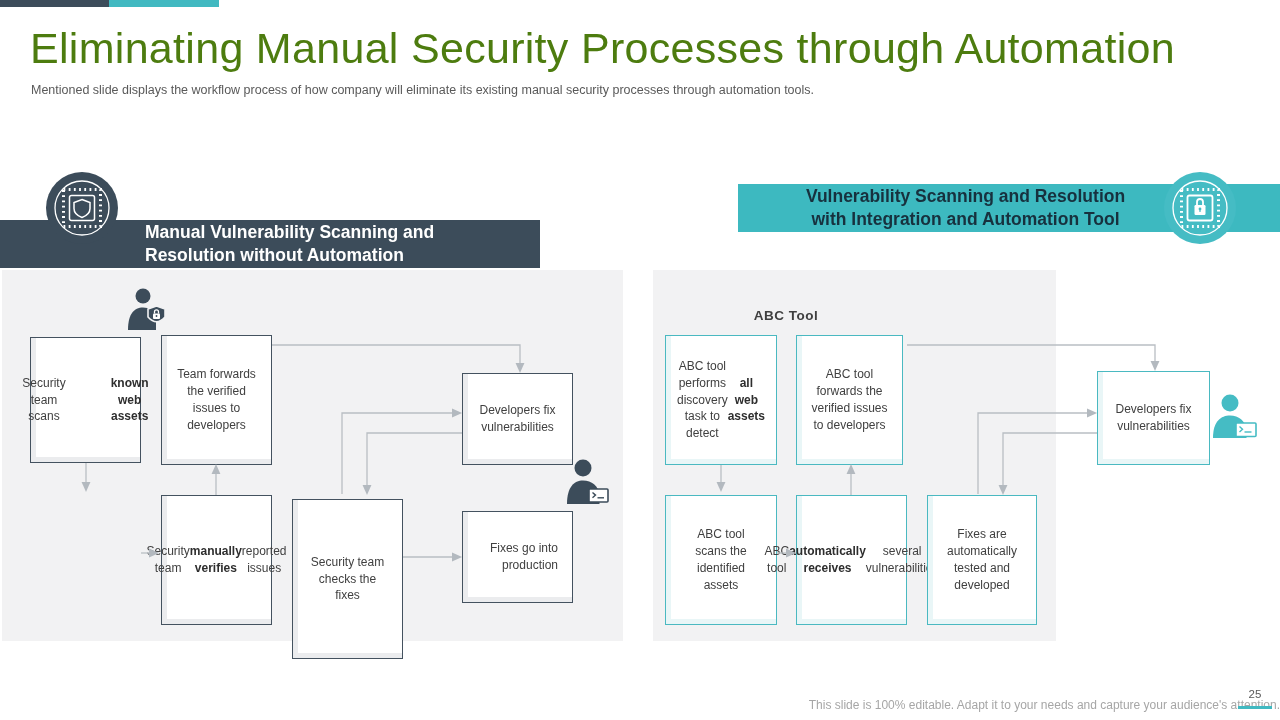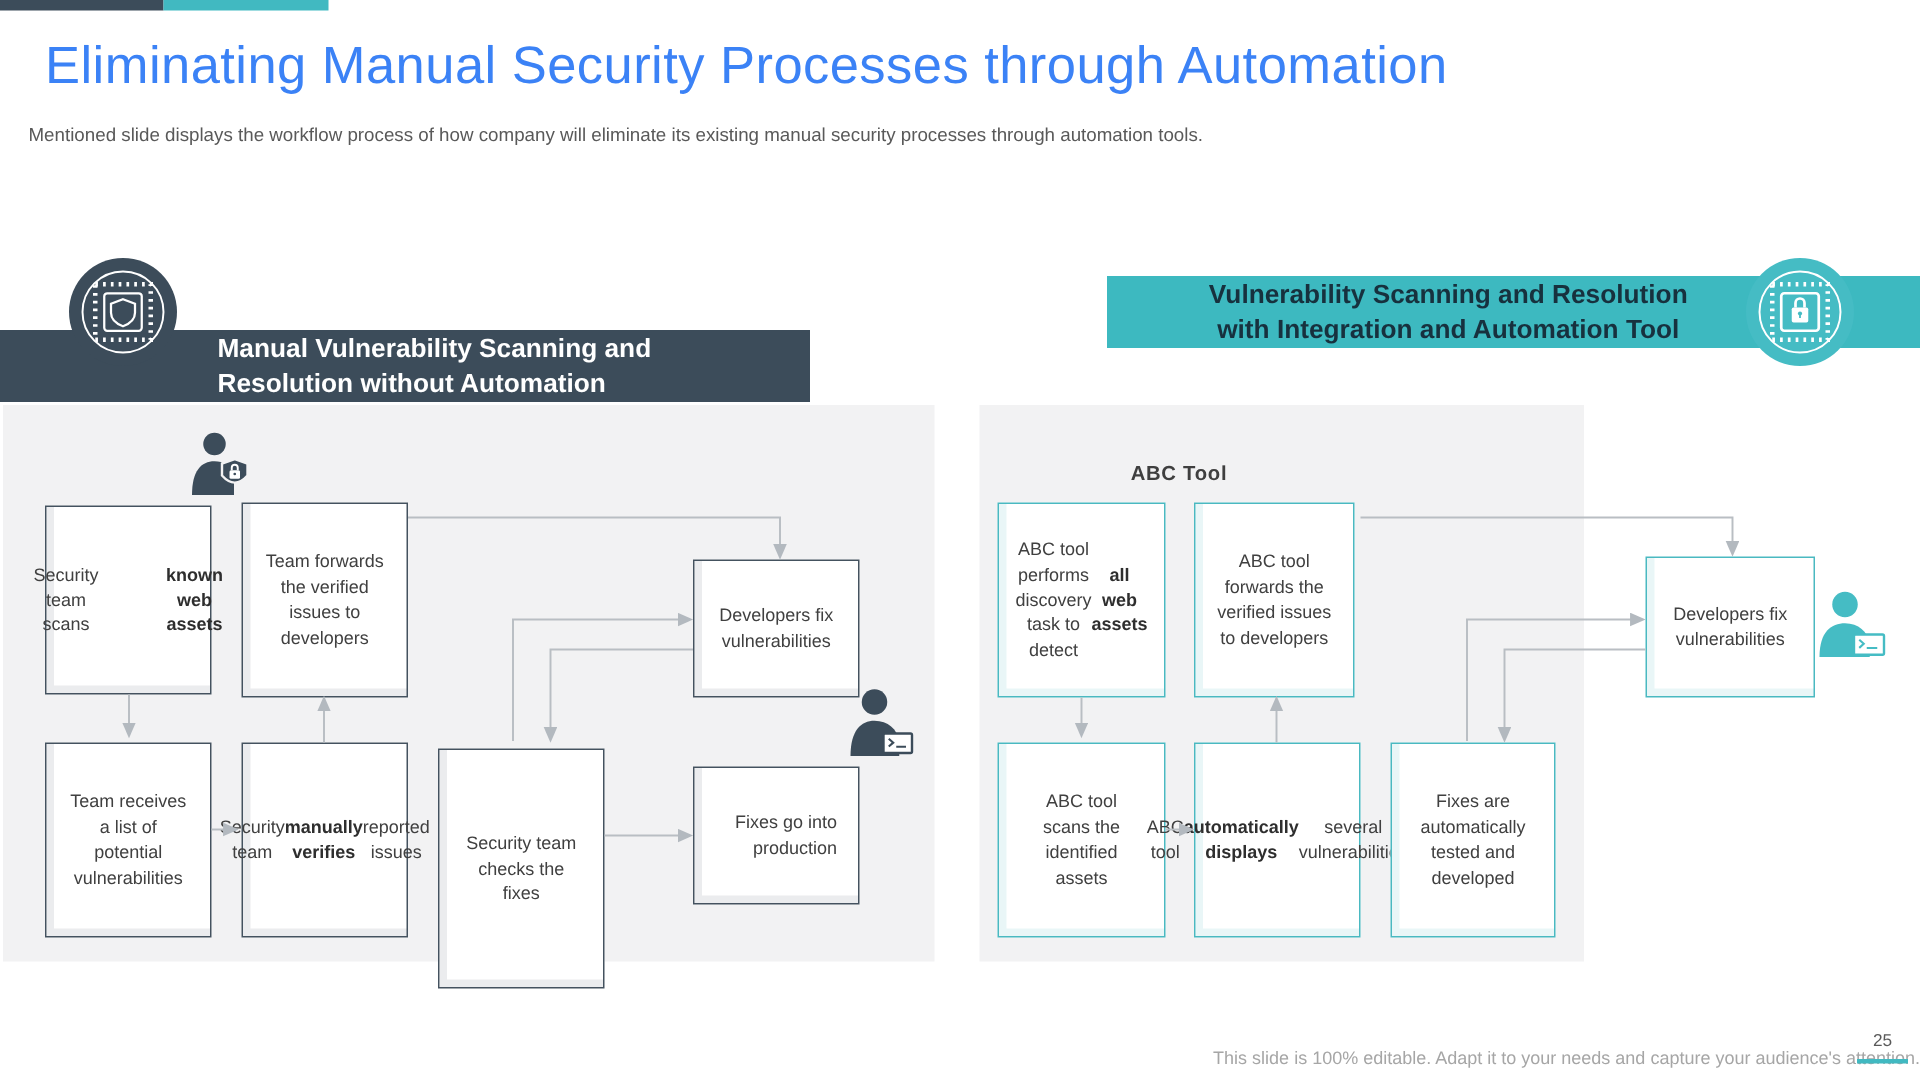--- a/index.html
+++ b/index.html
@@ -7,24 +7,24 @@
     position:relative; width:1280px; height:720px; background:#ffffff;
     font-family:"Liberation Sans","DejaVu Sans",sans-serif; overflow:hidden;
   }
   
   .bar{position:absolute;top:0;height:7px;}
   .bar.dark{left:0;width:109px;background:#3c4c5a;}
   .bar.teal{left:109px;width:110px;background:#41b9c1;}
 
   .title{
     position:absolute;left:30px;top:24px;width:1200px;
-    font-size:35px;font-weight:400;color:#3b82f6;letter-spacing:.3px;
+    font-size:43px;font-weight:400;color:#4d7c0f;letter-spacing:.3px;
   }
   .subtitle{
-    position:absolute;left:19px;top:83px;width:1100px;
+    position:absolute;left:31px;top:83px;width:1100px;
     font-size:12.5px;color:#595959;
   }
 
   
   .banner{position:absolute;top:184px;height:48px;display:flex;align-items:center;}
   .banner.left{left:0;width:540px;background:#3c4c5a;margin-top:36px;}
   .banner.right{left:738px;width:542px;background:#3db9c0;}
   .banner .btxt{font-size:17.5px;font-weight:bold;line-height:1.3;}
   .banner.left .btxt{color:#ffffff;margin-left:145px;width:340px;text-align:left;}
   .banner.right .btxt{color:#17313e;margin-left:55px;width:345px;text-align:center;}
@@ -121,23 +121,20 @@
 
   <div class="abc-label">ABC  Tool</div>
 
   <div class="node dark-node bxA1">
       <span>Security team scans </span>
       <b>known web assets</b>
     </div>
   <div class="node dark-node bxA2">
       <span>Team forwards the verified issues to developers</span>
     </div>
-  <div class="node dark-node bxA3">
-      <span>Team receives a list of potential vulnerabilities</span>
-    </div>
   <div class="node dark-node bxA4">
       <span>Security team </span>
       <b>manually verifies</b>
       <span> reported issues</span>
     </div>
   <div class="node dark-node bxA5">
       <span>Security team checks the fixes</span>
     </div>
   <div class="node dark-node bxA6">
       <span>Developers fix vulnerabilities</span>
@@ -151,21 +148,21 @@
       <b>all web assets</b>
     </div>
   <div class="node teal-node bxB2">
       <span>ABC tool forwards the verified issues to developers</span>
     </div>
   <div class="node teal-node bxB3">
       <span>ABC tool scans the identified assets</span>
     </div>
   <div class="node teal-node bxB4">
       <span>ABC tool </span>
-      <b>automatically displays</b>
+      <b>automatically receives</b>
       <span> several vulnerabilities</span>
     </div>
   <div class="node teal-node bxB5">
       <span>Fixes are automatically tested and developed</span>
     </div>
   <div class="node teal-node bxB6">
       <span>Developers fix vulnerabilities</span>
     </div>
 
   <svg class="connectors" width="1280" height="720" viewBox="0 0 1280 720">

